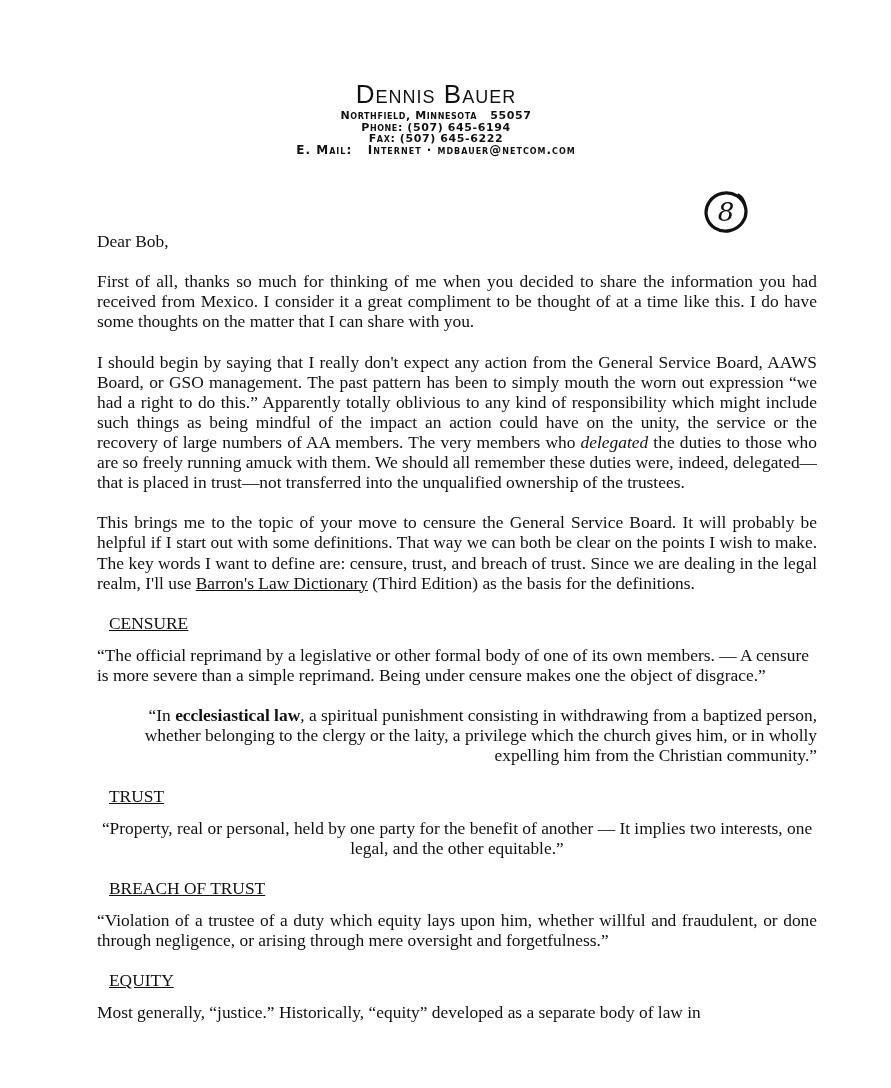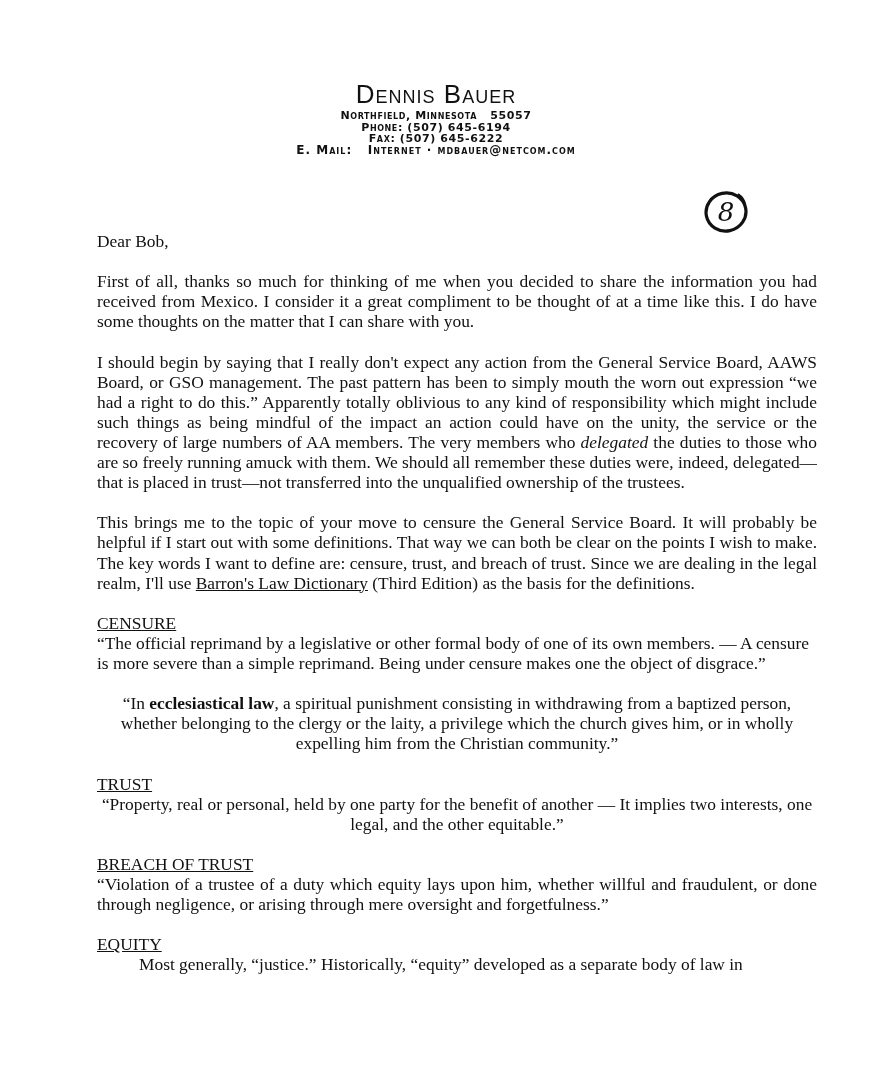--- a/index.html
+++ b/index.html
@@ -18,22 +18,22 @@
       font-weight: bold; font-size: 11px; line-height: 11.5px; letter-spacing: 0.6px;
       font-variant: small-caps;
     }
     .lh-email { font-size: 12px; font-weight: bold; letter-spacing: 1px; font-variant: small-caps; }
     .stamp { position: absolute; left: 702px; top: 188px; width: 50px; height: 46px; }
     .body-text {
       position: absolute; left: 97px; top: 231px; width: 720px;
       font-size: 17.4px; line-height: 20.1px;
     }
     .para { margin: 0 0 20.1px 0; text-align: justify; }
-    .para.no-gap { margin-bottom: 0; margin-left: 42px; }
-    .heading { text-decoration: underline; margin: 0; }
+    .para.no-gap { margin-bottom: 0; }
+    .heading { text-decoration: underline; margin: 12px; }
     .u { text-decoration: underline; margin-top: 44px; }
     .b { font-weight: bold; }
     .i { font-style: italic; }
   </style>
 </head>
 <body>
 
 <div class="letterhead">
   <div class="lh-name">Dennis Bauer</div>
   <div class="lh-line" style="white-space: pre;">Northfield, Minnesota   55057</div>
@@ -55,21 +55,21 @@
 
   <p class="para">First of all, thanks so much for thinking of me when you decided to share the information you had received from Mexico.  I consider it a great compliment to be thought of at a time like this.  I do have some thoughts on the matter that I can share with you.</p>
 
   <p class="para"><span>I should begin by saying that I really don't expect any action from the General Service Board, AAWS Board, or GSO management.  The past pattern has been to simply mouth the worn out expression “we had a right to do this.”  Apparently totally oblivious to any kind of responsibility which might include such things as being mindful of the impact an action could have on the unity, the service or the recovery of large numbers of AA members.  The very members who </span><span class="i">delegated</span><span> the duties to those who are so freely running amuck with them.  We should all remember these duties were, indeed, delegated—that is placed in trust—not transferred into the unqualified ownership of the trustees.</span></p>
 
   <p class="para"><span>This brings me to the topic of your move to censure the General Service Board.  It will probably be helpful if I start out with some definitions.  That way we can both be clear on the points I wish to make.  The key words I want to define are: censure, trust, and breach of trust.  Since we are dealing in the legal realm, I'll use </span><span class="u">Barron's Law Dictionary</span><span> (Third Edition) as the basis for the definitions.</span></p>
 
   <p class="heading">CENSURE</p>
   <p class="para" style="text-align:left;">“The official reprimand by a legislative or other formal body of one of its own members. — A censure is more severe than a simple reprimand.  Being under censure makes one the object of disgrace.”</p>
 
-  <p class="para" style="text-align:center;"><span>“In </span><span class="b">ecclesiastical law</span><span>, a spiritual punishment consisting in withdrawing from a baptized person, whether belonging to the clergy or the laity, a privilege which the church gives him, or in wholly expelling him from the Christian community.”</span></p>
+  <p class="para" style="text-align:right;"><span>“In </span><span class="b">ecclesiastical law</span><span>, a spiritual punishment consisting in withdrawing from a baptized person, whether belonging to the clergy or the laity, a privilege which the church gives him, or in wholly expelling him from the Christian community.”</span></p>
 
   <p class="heading">TRUST</p>
   <p class="para" style="text-align:center;">“Property, real or personal, held by one party for the benefit of another — It implies two interests, one legal, and the other equitable.”</p>
 
   <p class="heading">BREACH OF TRUST</p>
   <p class="para">“Violation of a trustee of a duty which equity lays upon him, whether willful and fraudulent, or done through negligence, or arising through mere oversight and forgetfulness.”</p>
 
   <p class="heading">EQUITY</p>
   <p class="para no-gap" style="text-align:left;">Most generally, “justice.”  Historically, “equity” developed as a separate body of law in</p>
 </div>

